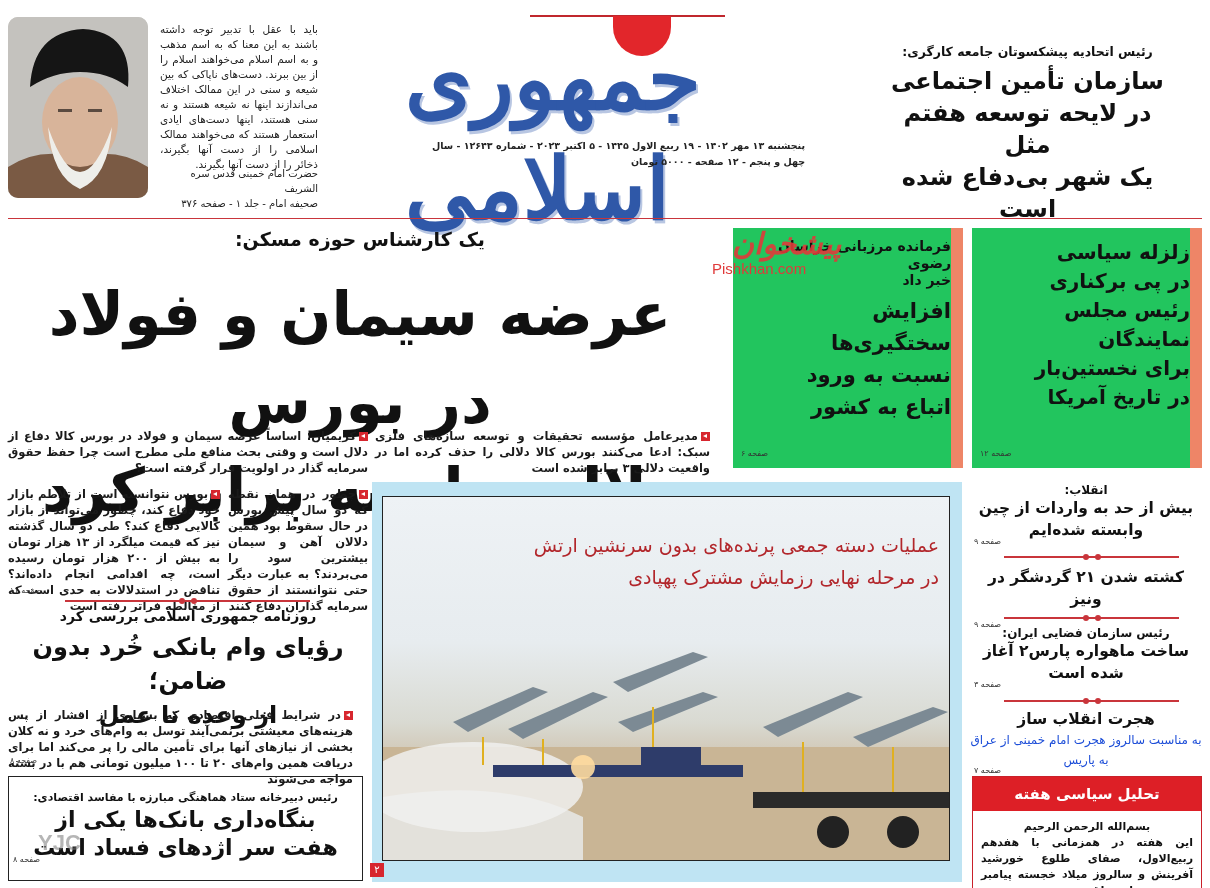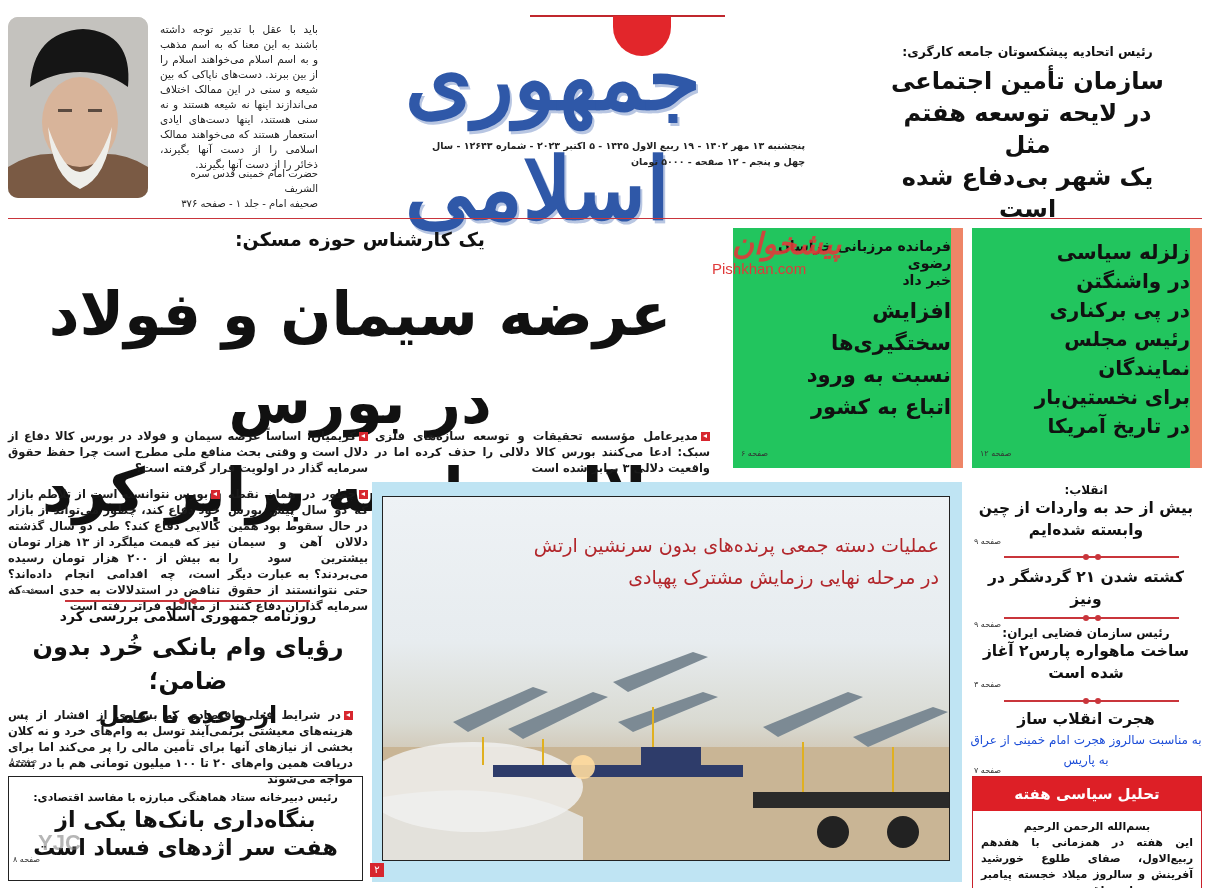--- a/index.html
+++ b/index.html
@@ -210,21 +210,20 @@
     <div>سختگیری‌ها</div>
     <div>نسبت به ورود</div>
     <div>اتباع به کشور</div>
   </div>
   <div class="page-ref">صفحه ۶</div>
 </div>
 
 <div class="abs box box2 rtl">
   <div class="head">
     <div>زلزله سیاسی</div>
-    <div>در واشنگتن</div>
     <div>در پی برکناری</div>
     <div>رئیس مجلس</div>
     <div>نمایندگان</div>
     <div>برای نخستین‌بار</div>
     <div>در تاریخ آمریکا</div>
   </div>
   <div class="page-ref">صفحه ۱۲</div>
 </div>
 
 <div class="abs watermark-pishkhan">

